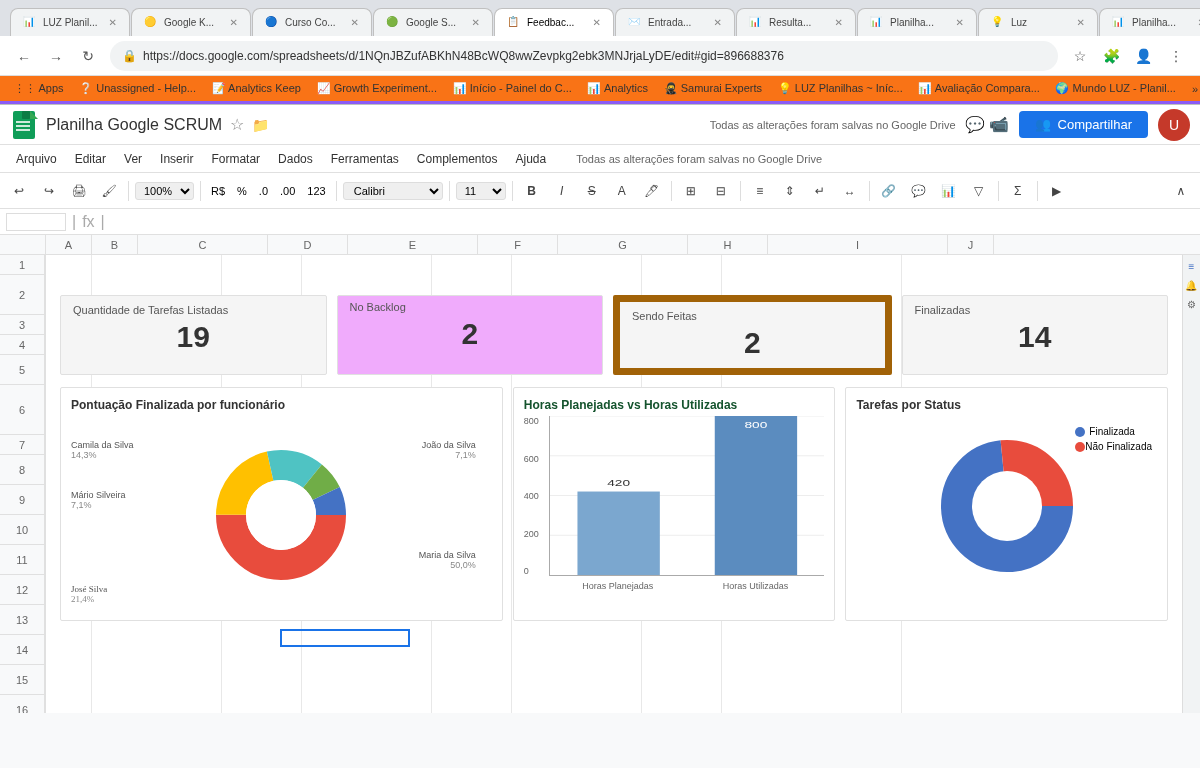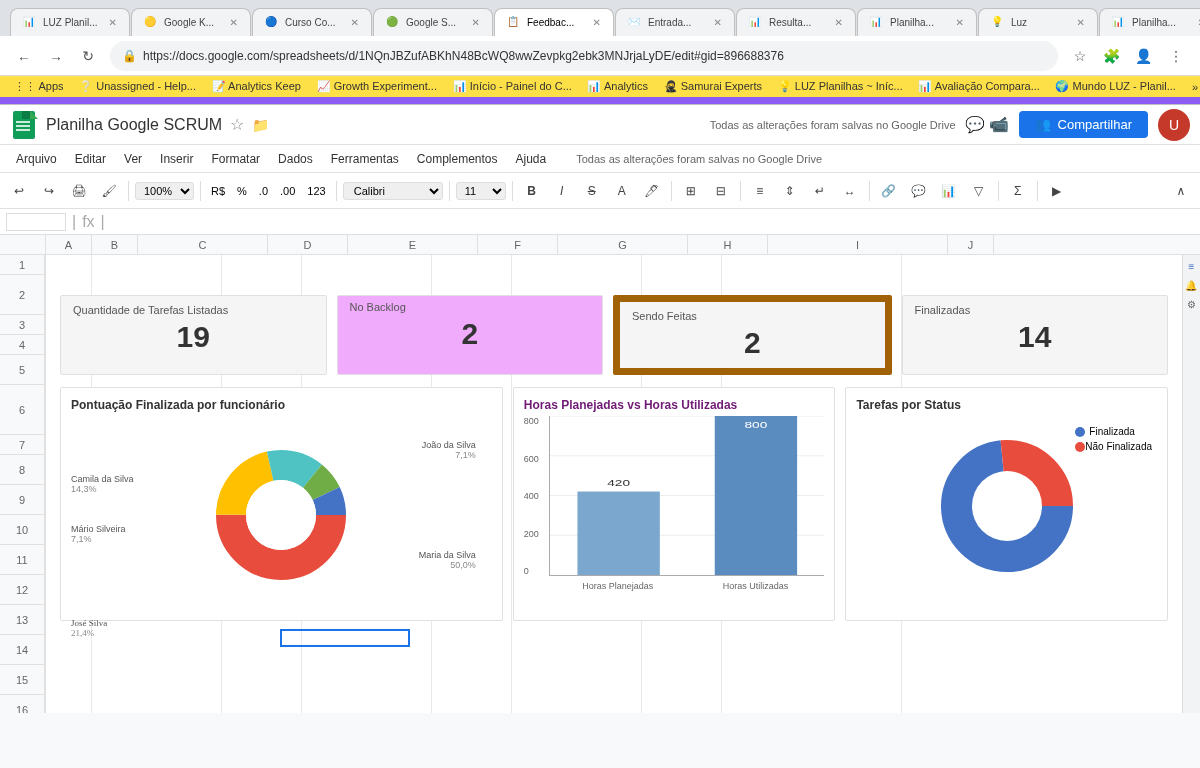--- a/index.html
+++ b/index.html
@@ -16,21 +16,21 @@
 
     .address-bar { display: flex; align-items: center; background: #fff; padding: 4px 10px; gap: 8px; height: 40px; border-bottom: 1px solid #ddd; }
     .nav-btns { display: flex; gap: 4px; align-items: center; }
     .nav-btn { width: 28px; height: 28px; border: none; background: none; cursor: pointer; font-size: 14px; color: #555; border-radius: 50%; display: flex; align-items: center; justify-content: center; }
     .url-bar { flex: 1; display: flex; align-items: center; background: #f1f3f4; border-radius: 20px; padding: 4px 12px; gap: 6px; height: 30px; }
     .url-text { font-size: 12px; color: #333; flex: 1; }
     .lock-icon { font-size: 12px; color: #5a5a5a; }
     .browser-actions { display: flex; gap: 4px; align-items: center; }
     .browser-action-btn { width: 28px; height: 28px; border: none; background: none; cursor: pointer; font-size: 14px; color: #555; border-radius: 50%; display: flex; align-items: center; justify-content: center; }
 
-    .bookmarks-bar { display: flex; align-items: center; padding: 2px 10px; gap: 8px; height: 28px; border-bottom: 7px solid #8b5cf6; background: #fde047; }
+    .bookmarks-bar { display: flex; align-items: center; padding: 2px 10px; gap: 8px; height: 28px; border-bottom: 3px solid #8b5cf6; background: #f97316; }
     .bookmark-item { font-size: 11px; color: #333; cursor: pointer; display: flex; align-items: center; gap: 3px; padding: 2px 4px; border-radius: 4px; white-space: nowrap; }
 
     
     .sheets-app { background: #fff; display: flex; flex-direction: column; height: 608px; }
     .sheets-header { display: flex; align-items: center; padding: 4px 10px; gap: 12px; height: 40px; border-bottom: 1px solid #e0e0e0; }
     .sheets-logo { width: 28px; height: 28px; }
     .sheets-title { font-size: 16px; color: #333; font-weight: normal; flex: 1; }
     .star-icon { color: #888; font-size: 16px; cursor: pointer; }
     .folder-icon { color: #888; font-size: 14px; cursor: pointer; }
     .sheets-header-right { display: flex; align-items: center; gap: 10px; }
@@ -334,21 +334,21 @@
             </div>
 
             <div style="display:flex;gap:10px;">
 
               <div style="flex:1.4;border:1px solid #e0e0e0;background:white;padding:10px;border-radius:2px;">
                 <div style="font-size:12px;font-weight:bold;color:#333;margin-bottom:8px;">Pontuação Finalizada por funcionário</div>
                 <div style="position:relative;display:flex;justify-content:center;align-items:center;height:190px;">
 
                   <div style="position:absolute;left:0;top:20px;font-size:9px;color:#555;">
                     <div>
-                      <div style="font-size:9px;margin-top:34px;">Camila da Silva</div>
+                      <div style="font-size:9px;">Camila da Silva</div>
                       <div style="font-size:9px;color:#888;">14,3%</div>
                     </div>
                     <div style="margin-top:30px;">
                       <div style="font-size:9px;">Mário Silveira</div>
                       <div style="font-size:9px;color:#888;">7,1%</div>
                     </div>
                     <div style="margin-top:74px;font-family:Liberation Serif, serif;">
                       <div style="font-size:9px;">José Silva</div>
                       <div style="font-size:9px;color:#888;">21,4%</div>
                     </div>
@@ -376,21 +376,21 @@
                     <circle cx="80" cy="80" r="50" fill="none" stroke="#70ad47" stroke-width="30" stroke-dasharray="22.3 291.86" stroke-dashoffset="-269.18"></circle>
 
                     <circle cx="80" cy="80" r="50" fill="none" stroke="#4472c4" stroke-width="30" stroke-dasharray="22.3 291.86" stroke-dashoffset="-291.48"></circle>
 
                     <circle cx="80" cy="80" r="35" fill="white"></circle>
                   </svg>
                 </div>
               </div>
 
               <div style="flex:1;border:1px solid #e0e0e0;background:white;padding:10px;border-radius:2px;">
-                <div style="font-size:12px;font-weight:bold;color:#701a75;margin-bottom:4px;">Horas Planejadas vs Horas Utilizadas</div>
+                <div style="font-size:12px;font-weight:bold;color:#14532d;margin-bottom:4px;">Horas Planejadas vs Horas Utilizadas</div>
                 <div style="position:relative;height:180px;padding-left:25px;padding-bottom:20px;">
                   
                   <div style="position:absolute;left:0;top:0;bottom:20px;display:flex;flex-direction:column;justify-content:space-between;">
                     <span style="font-size:9px;color:#666;">800</span>
                     <span style="font-size:9px;color:#666;">600</span>
                     <span style="font-size:9px;color:#666;">400</span>
                     <span style="font-size:9px;color:#666;">200</span>
                     <span style="font-size:9px;color:#666;">0</span>
                   </div>
                   

